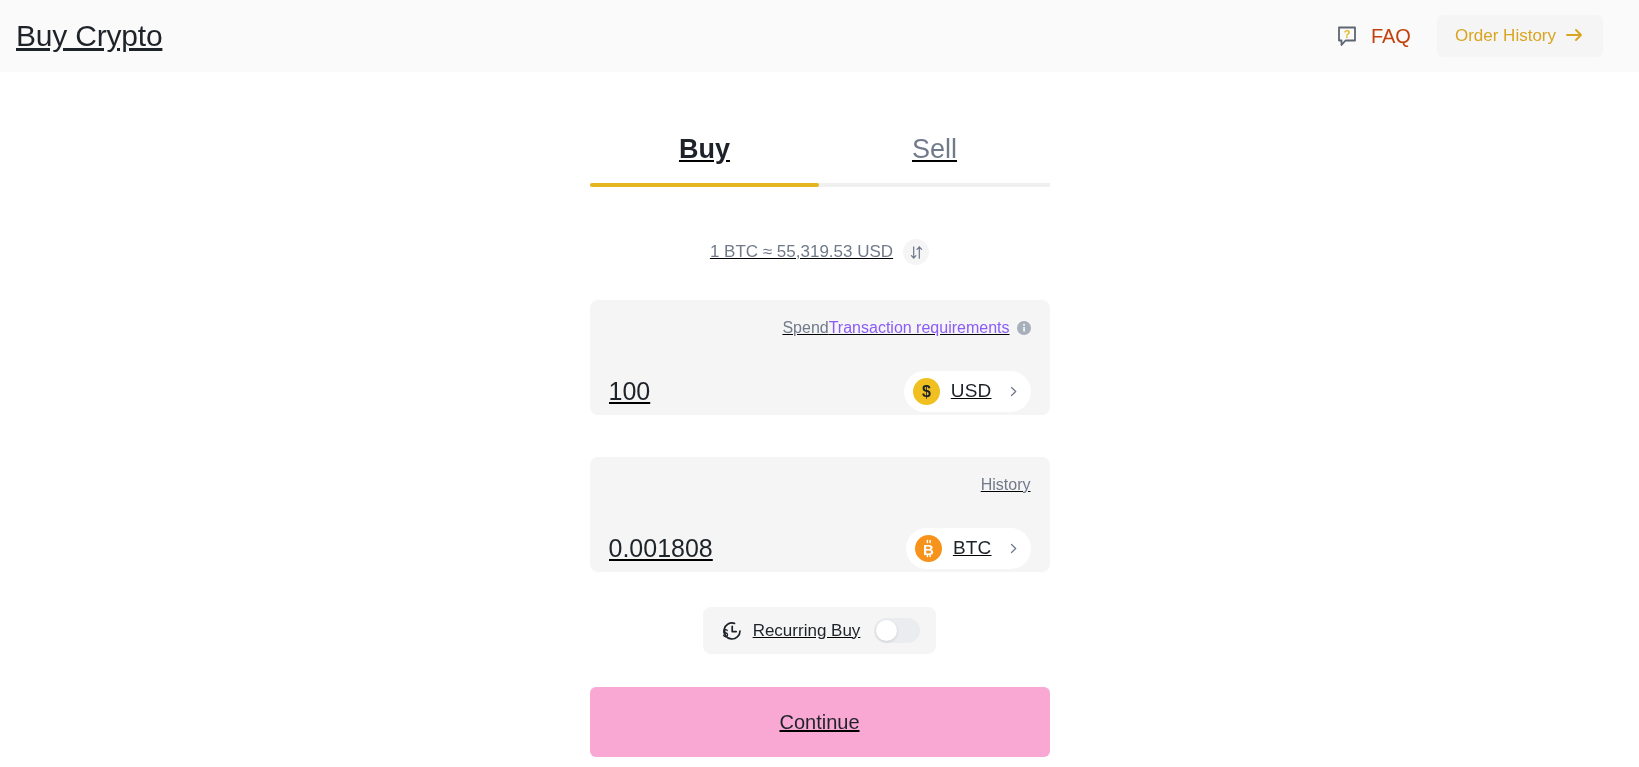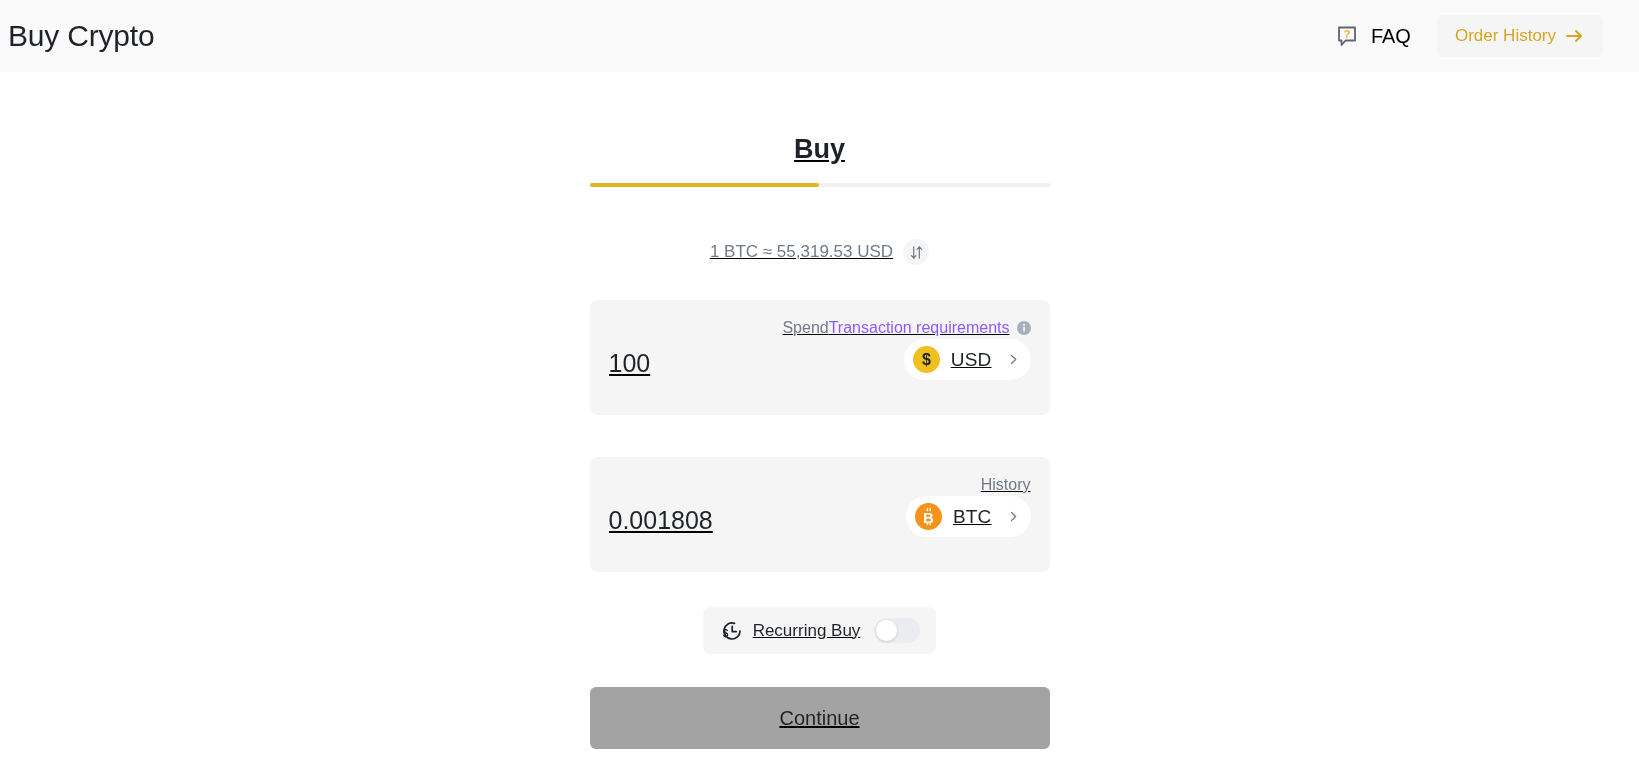--- a/index.html
+++ b/index.html
@@ -20,44 +20,45 @@
     background: #fafafa;
     display: flex;
     align-items: center;
     padding: 0 36px 0 0;
   }
   .header-title {
     font-size: 30px;
     color: #1e2329;
     font-weight: 400;
     letter-spacing: -0.2px;
-    padding-left: 8px;
+    padding-left: 16px;
     margin-left: 0px;
+    text-decoration: underline;
   }
   .header-right {
     margin-left: auto;
     display: flex;
     align-items: center;
     gap: 26px;
   }
   .faq-link {
     display: flex;
     align-items: center;
     gap: 11px;
     cursor: pointer;
   }
   .faq-icon { width: 24px; height: 24px; display: block; }
   .faq-label {
     font-size: 20px;
-    color: #000000;
+    color: #c2410c;
     font-weight: 400;
   }
   .order-history-btn {
     display: flex;
-    align-items: center;
+    align-items: flex-start;
     gap: 9px;
     background: #f5f5f5;
     border: none;
     border-radius: 6px;
     padding: 11px 18px;
     cursor: pointer;
     font-family: inherit;
   }
   .order-history-label {
     font-size: 17px;
@@ -177,23 +178,23 @@
   }
   .requirements-label {
     font-size: 16px;
     color: #8b5cf6;
     font-weight: 400;
   }
   .info-icon { width: 14px; height: 14px; display: block; }
 
   .panel-bottomrow {
     display: flex;
-    align-items: flex-end;
+    align-items: center;
     justify-content: space-between;
-    margin-top: 8px;
+    margin-top: 36px;
     height: 34px;
   }
   .amount-input {
     font-size: 25px;
     color: #1e2329;
     font-weight: 400;
     border: none;
     background: transparent;
     outline: none;
     width: 250px;
@@ -262,23 +263,23 @@
     width: 21px;
     height: 21px;
     border-radius: 50%;
     background: #ffffff;
     box-shadow: 0 1px 3px rgba(0,0,0,0.14);
   }
 
   
   .continue-btn {
     width: 460px;
-    height: 62px;
+    height: 70px;
     margin-top: 33px;
-    background: #a3a3a3;
+    background: #f9a8d4;
     border: none;
     border-radius: 6px;
     font-size: 20px;
     color: #1e2329;
     font-weight: 400;
     cursor: pointer;
     font-family: inherit;
   }
 </style>
 </head>
@@ -309,20 +310,21 @@
     </button>
 
   </div>
 </div>
 
 <div class="main">
   <div class="card">
 
     <div class="tabs">
       <button class="tab active">Buy</button>
+      <button class="tab inactive">Sell</button>
     </div>
     <div class="tabs-rail">
       <div class="tabs-indicator"></div>
     </div>
 
     <div class="rate-row">
       <span class="rate-text">1 BTC ≈ 55,319.53 USD</span>
       <button class="swap-btn">
         <span class="swap-icon">
           <svg viewBox="0 0 16 16" width="15" height="15">

